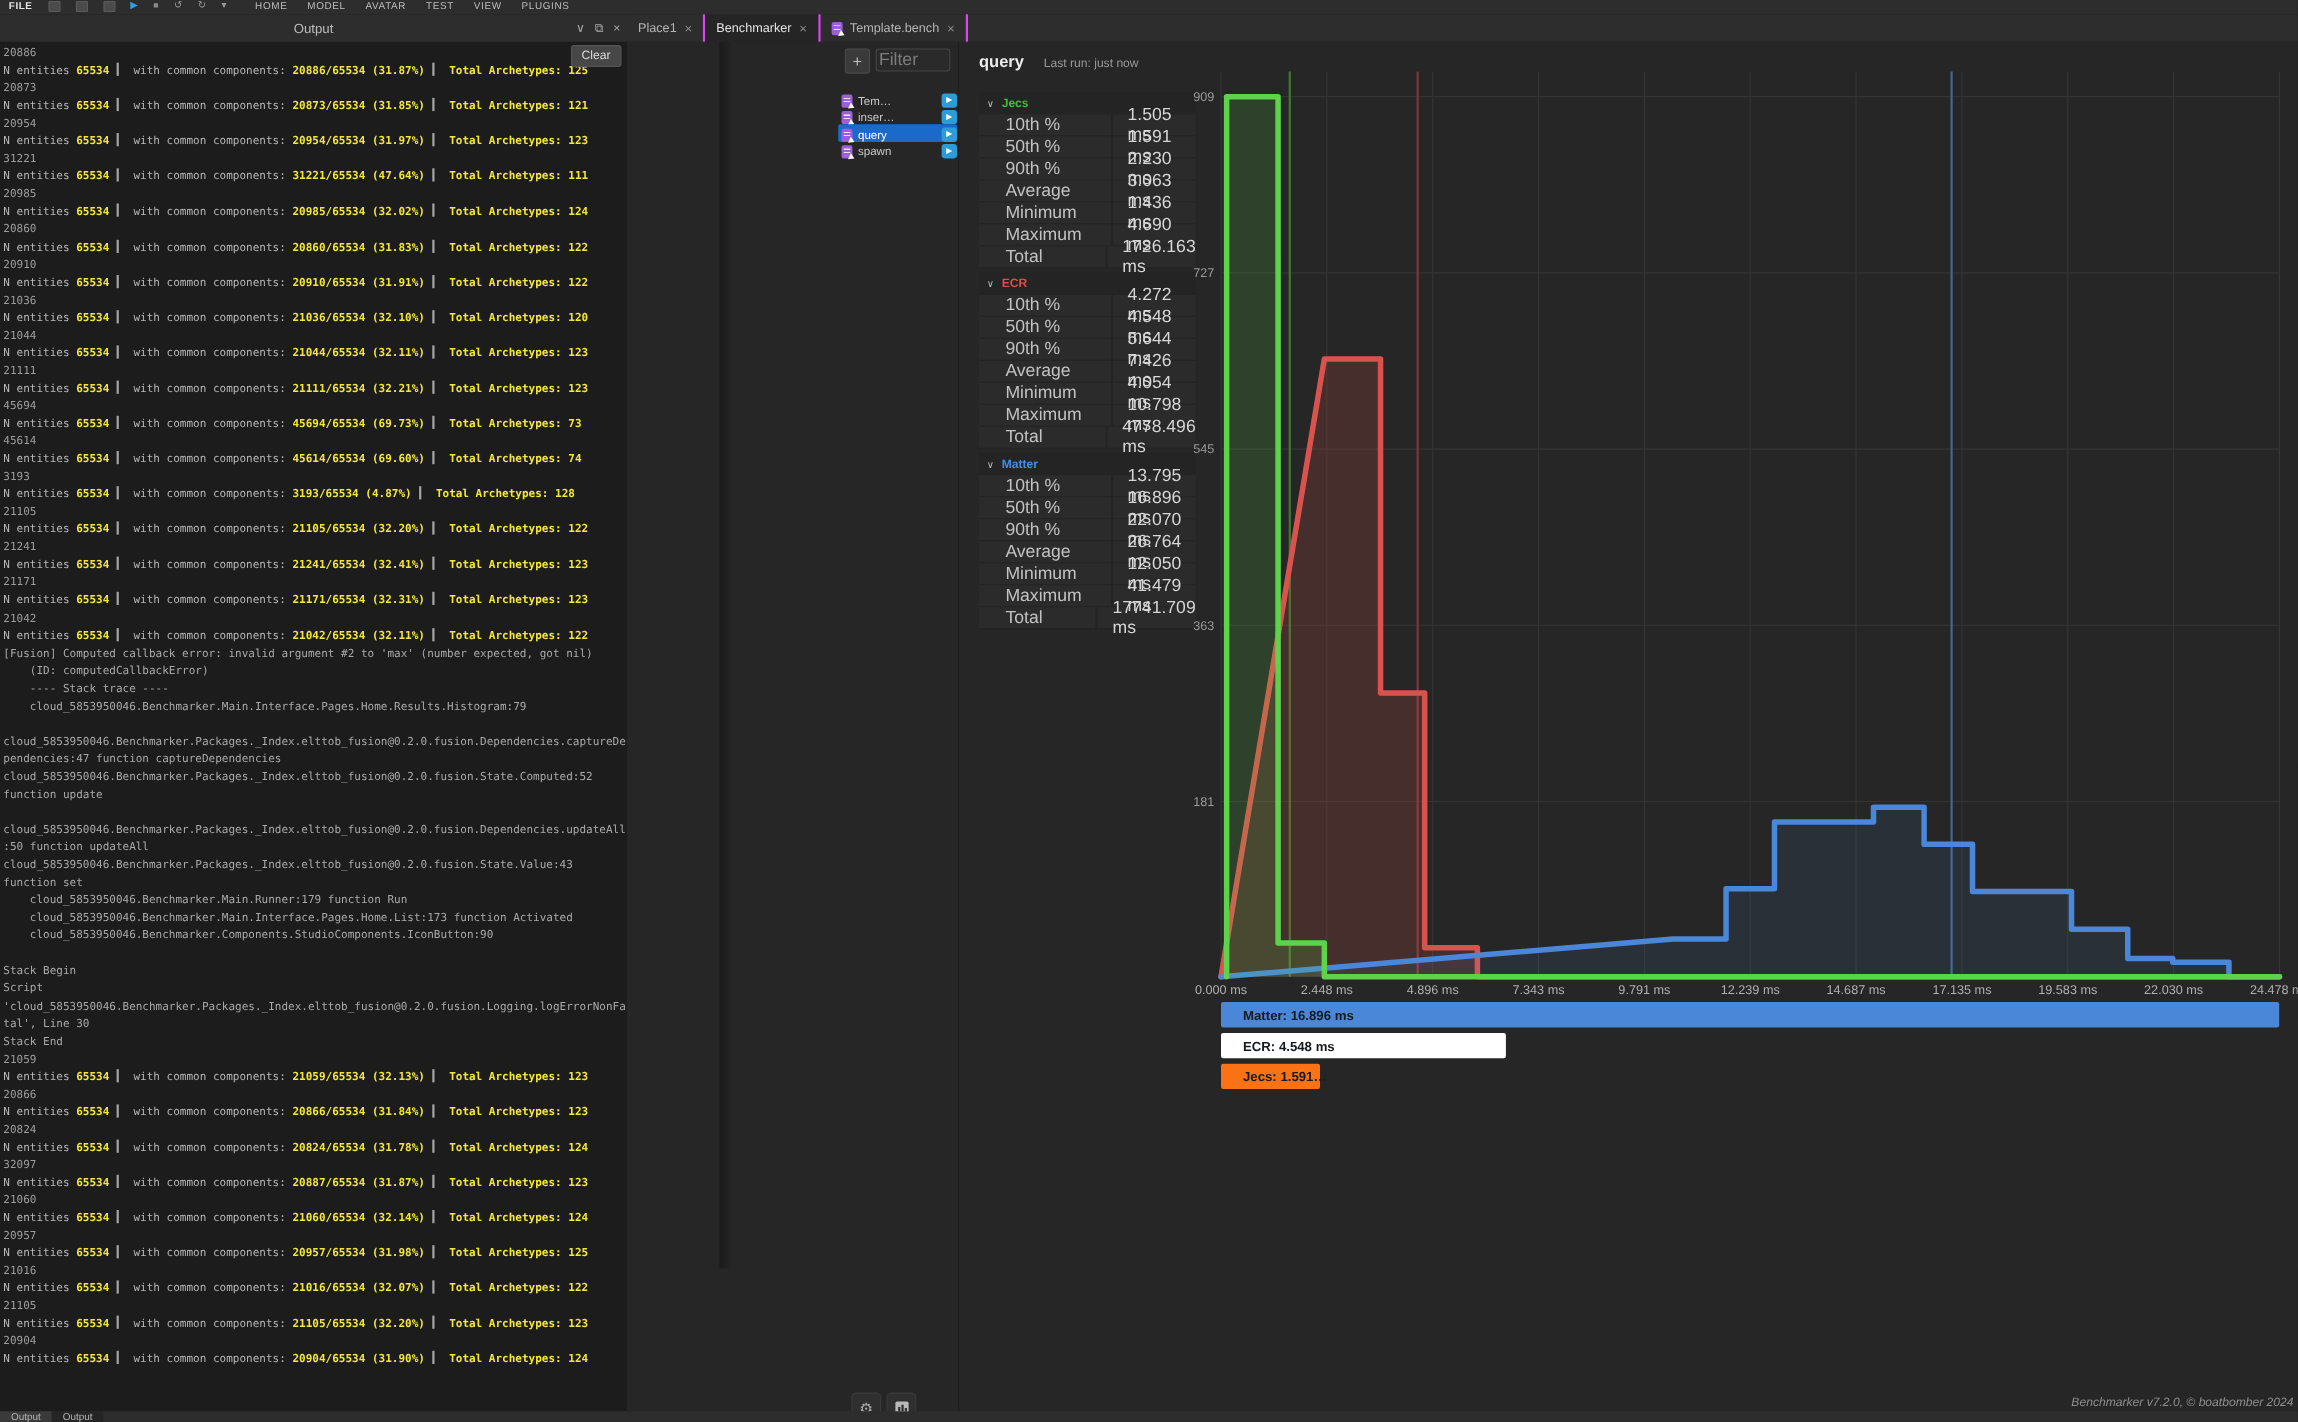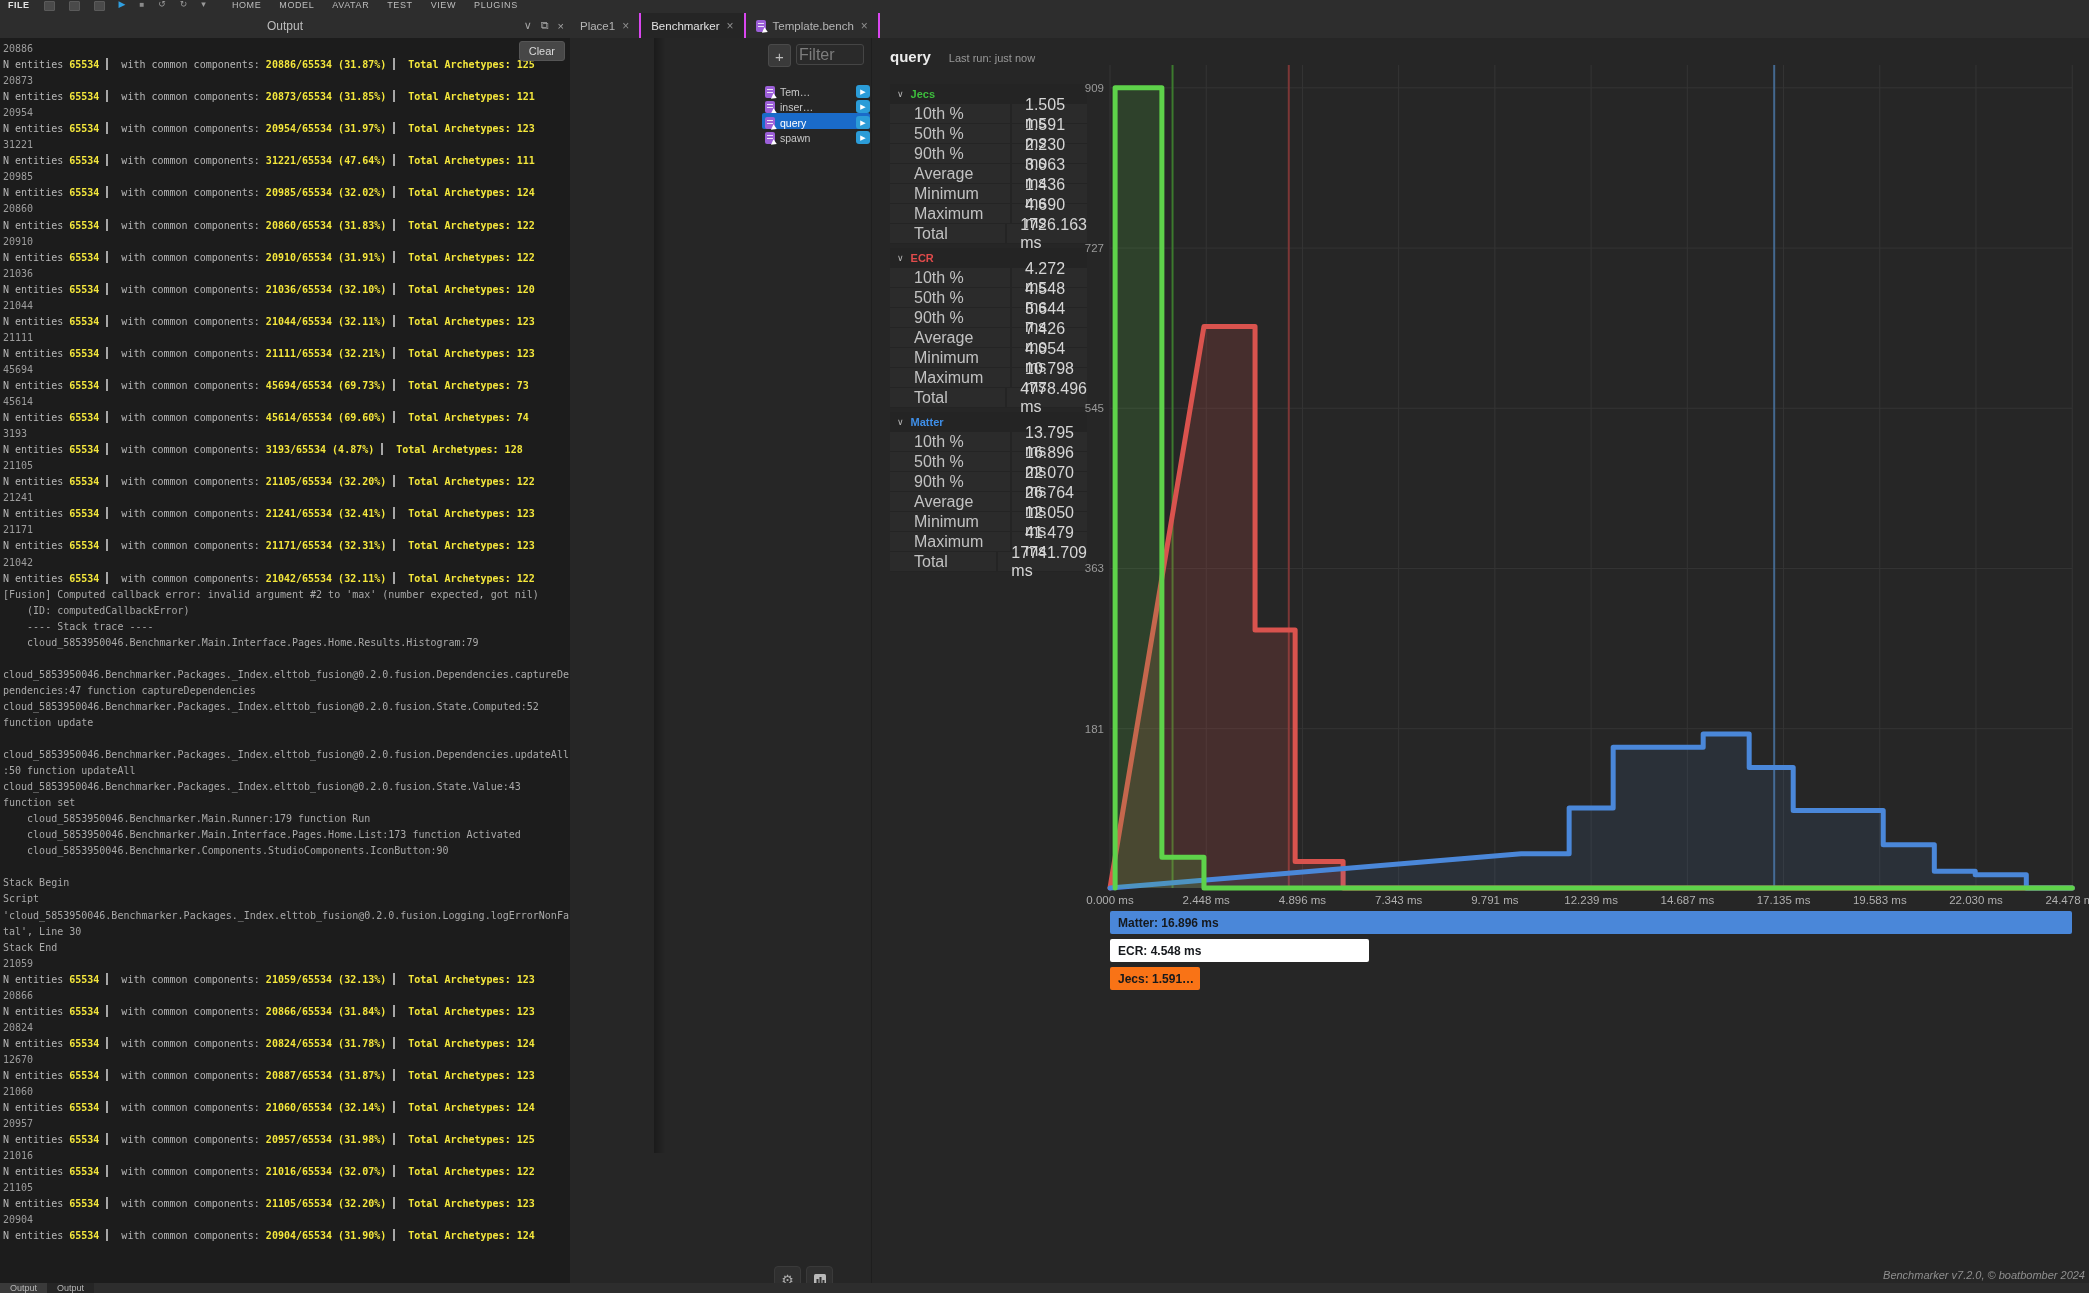--- a/index.html
+++ b/index.html
@@ -69,21 +69,21 @@
   .stat-header{height:20px;background:#242424;display:flex;align-items:center;gap:7px;padding-left:7px;}
   .stat-header .chev{color:#b8b8b8;font-size:9px;}
   .stat-header .sname{font-size:11px;font-weight:bold;}
   .stat-row{height:19px;background:#2b2b2b;border-bottom:1px solid #242424;display:flex;}
   .stat-row .k{width:96px;padding-left:24px;font-size:16px;color:#c2c2c2;display:flex;align-items:center;}
   .stat-row .v{flex:1;border-left:2px solid #242424;padding-left:13px;font-size:16px;color:#d6d6d6;display:flex;align-items:center;}
   
   #chart-svg{position:absolute;left:510px;top:22px;}
   #legend{position:absolute;left:540px;top:873px;}
   .legend-bar{position:relative;height:23px;border-radius:2px;margin-bottom:5px;display:flex;align-items:center;}
-  .legend-bar span{padding-left:8px;font-size:12px;font-weight:bold;color:#16191d;white-space:nowrap;}
+  .legend-bar span{padding-left:20px;font-size:12px;font-weight:bold;color:#16191d;white-space:nowrap;}
   #credit{position:absolute;right:4px;bottom:2px;font-size:11px;font-style:italic;color:#8f8f8f;}
   
   #bottombar{position:absolute;left:0;bottom:0;width:2089px;height:10px;background:#2d2d2d;display:flex;font-size:9px;overflow:visible;}
   .btab{padding:0 10px;color:#b5b5b5;line-height:11px;}
   .btab.first{background:#3a3a3a;}
   .btab.second{background:#252525;}
 </style>
 </head>
 <body>
 
@@ -176,21 +176,21 @@
         <div class="logline"><span class="lg-err">Script</span></div>
         <div class="logline"><span class="lg-err">'cloud_5853950046.Benchmarker.Packages._Index.elttob_fusion@0.2.0.fusion.Logging.logErrorNonFa</span></div>
         <div class="logline"><span class="lg-err">tal', Line 30</span></div>
         <div class="logline"><span class="lg-err">Stack End</span></div>
         <div class="logline"><span class="lg-num">21059</span></div>
         <div class="logline"><span class="lg-g">N entities </span><span class="lg-y">65534</span><span class="lg-sep"></span><span class="lg-g"> with common components: </span><span class="lg-y">21059/65534 (32.13%)</span><span class="lg-sep"></span><span class="lg-y"> Total Archetypes: 123</span></div>
         <div class="logline"><span class="lg-num">20866</span></div>
         <div class="logline"><span class="lg-g">N entities </span><span class="lg-y">65534</span><span class="lg-sep"></span><span class="lg-g"> with common components: </span><span class="lg-y">20866/65534 (31.84%)</span><span class="lg-sep"></span><span class="lg-y"> Total Archetypes: 123</span></div>
         <div class="logline"><span class="lg-num">20824</span></div>
         <div class="logline"><span class="lg-g">N entities </span><span class="lg-y">65534</span><span class="lg-sep"></span><span class="lg-g"> with common components: </span><span class="lg-y">20824/65534 (31.78%)</span><span class="lg-sep"></span><span class="lg-y"> Total Archetypes: 124</span></div>
-        <div class="logline"><span class="lg-num">12670</span></div>
+        <div class="logline"><span class="lg-num">32097</span></div>
         <div class="logline"><span class="lg-g">N entities </span><span class="lg-y">65534</span><span class="lg-sep"></span><span class="lg-g"> with common components: </span><span class="lg-y">20887/65534 (31.87%)</span><span class="lg-sep"></span><span class="lg-y"> Total Archetypes: 123</span></div>
         <div class="logline"><span class="lg-num">21060</span></div>
         <div class="logline"><span class="lg-g">N entities </span><span class="lg-y">65534</span><span class="lg-sep"></span><span class="lg-g"> with common components: </span><span class="lg-y">21060/65534 (32.14%)</span><span class="lg-sep"></span><span class="lg-y"> Total Archetypes: 124</span></div>
         <div class="logline"><span class="lg-num">20957</span></div>
         <div class="logline"><span class="lg-g">N entities </span><span class="lg-y">65534</span><span class="lg-sep"></span><span class="lg-g"> with common components: </span><span class="lg-y">20957/65534 (31.98%)</span><span class="lg-sep"></span><span class="lg-y"> Total Archetypes: 125</span></div>
         <div class="logline"><span class="lg-num">21016</span></div>
         <div class="logline"><span class="lg-g">N entities </span><span class="lg-y">65534</span><span class="lg-sep"></span><span class="lg-g"> with common components: </span><span class="lg-y">21016/65534 (32.07%)</span><span class="lg-sep"></span><span class="lg-y"> Total Archetypes: 122</span></div>
         <div class="logline"><span class="lg-num">21105</span></div>
         <div class="logline"><span class="lg-g">N entities </span><span class="lg-y">65534</span><span class="lg-sep"></span><span class="lg-g"> with common components: </span><span class="lg-y">21105/65534 (32.20%)</span><span class="lg-sep"></span><span class="lg-y"> Total Archetypes: 123</span></div>
         <div class="logline"><span class="lg-num">20904</span></div>

